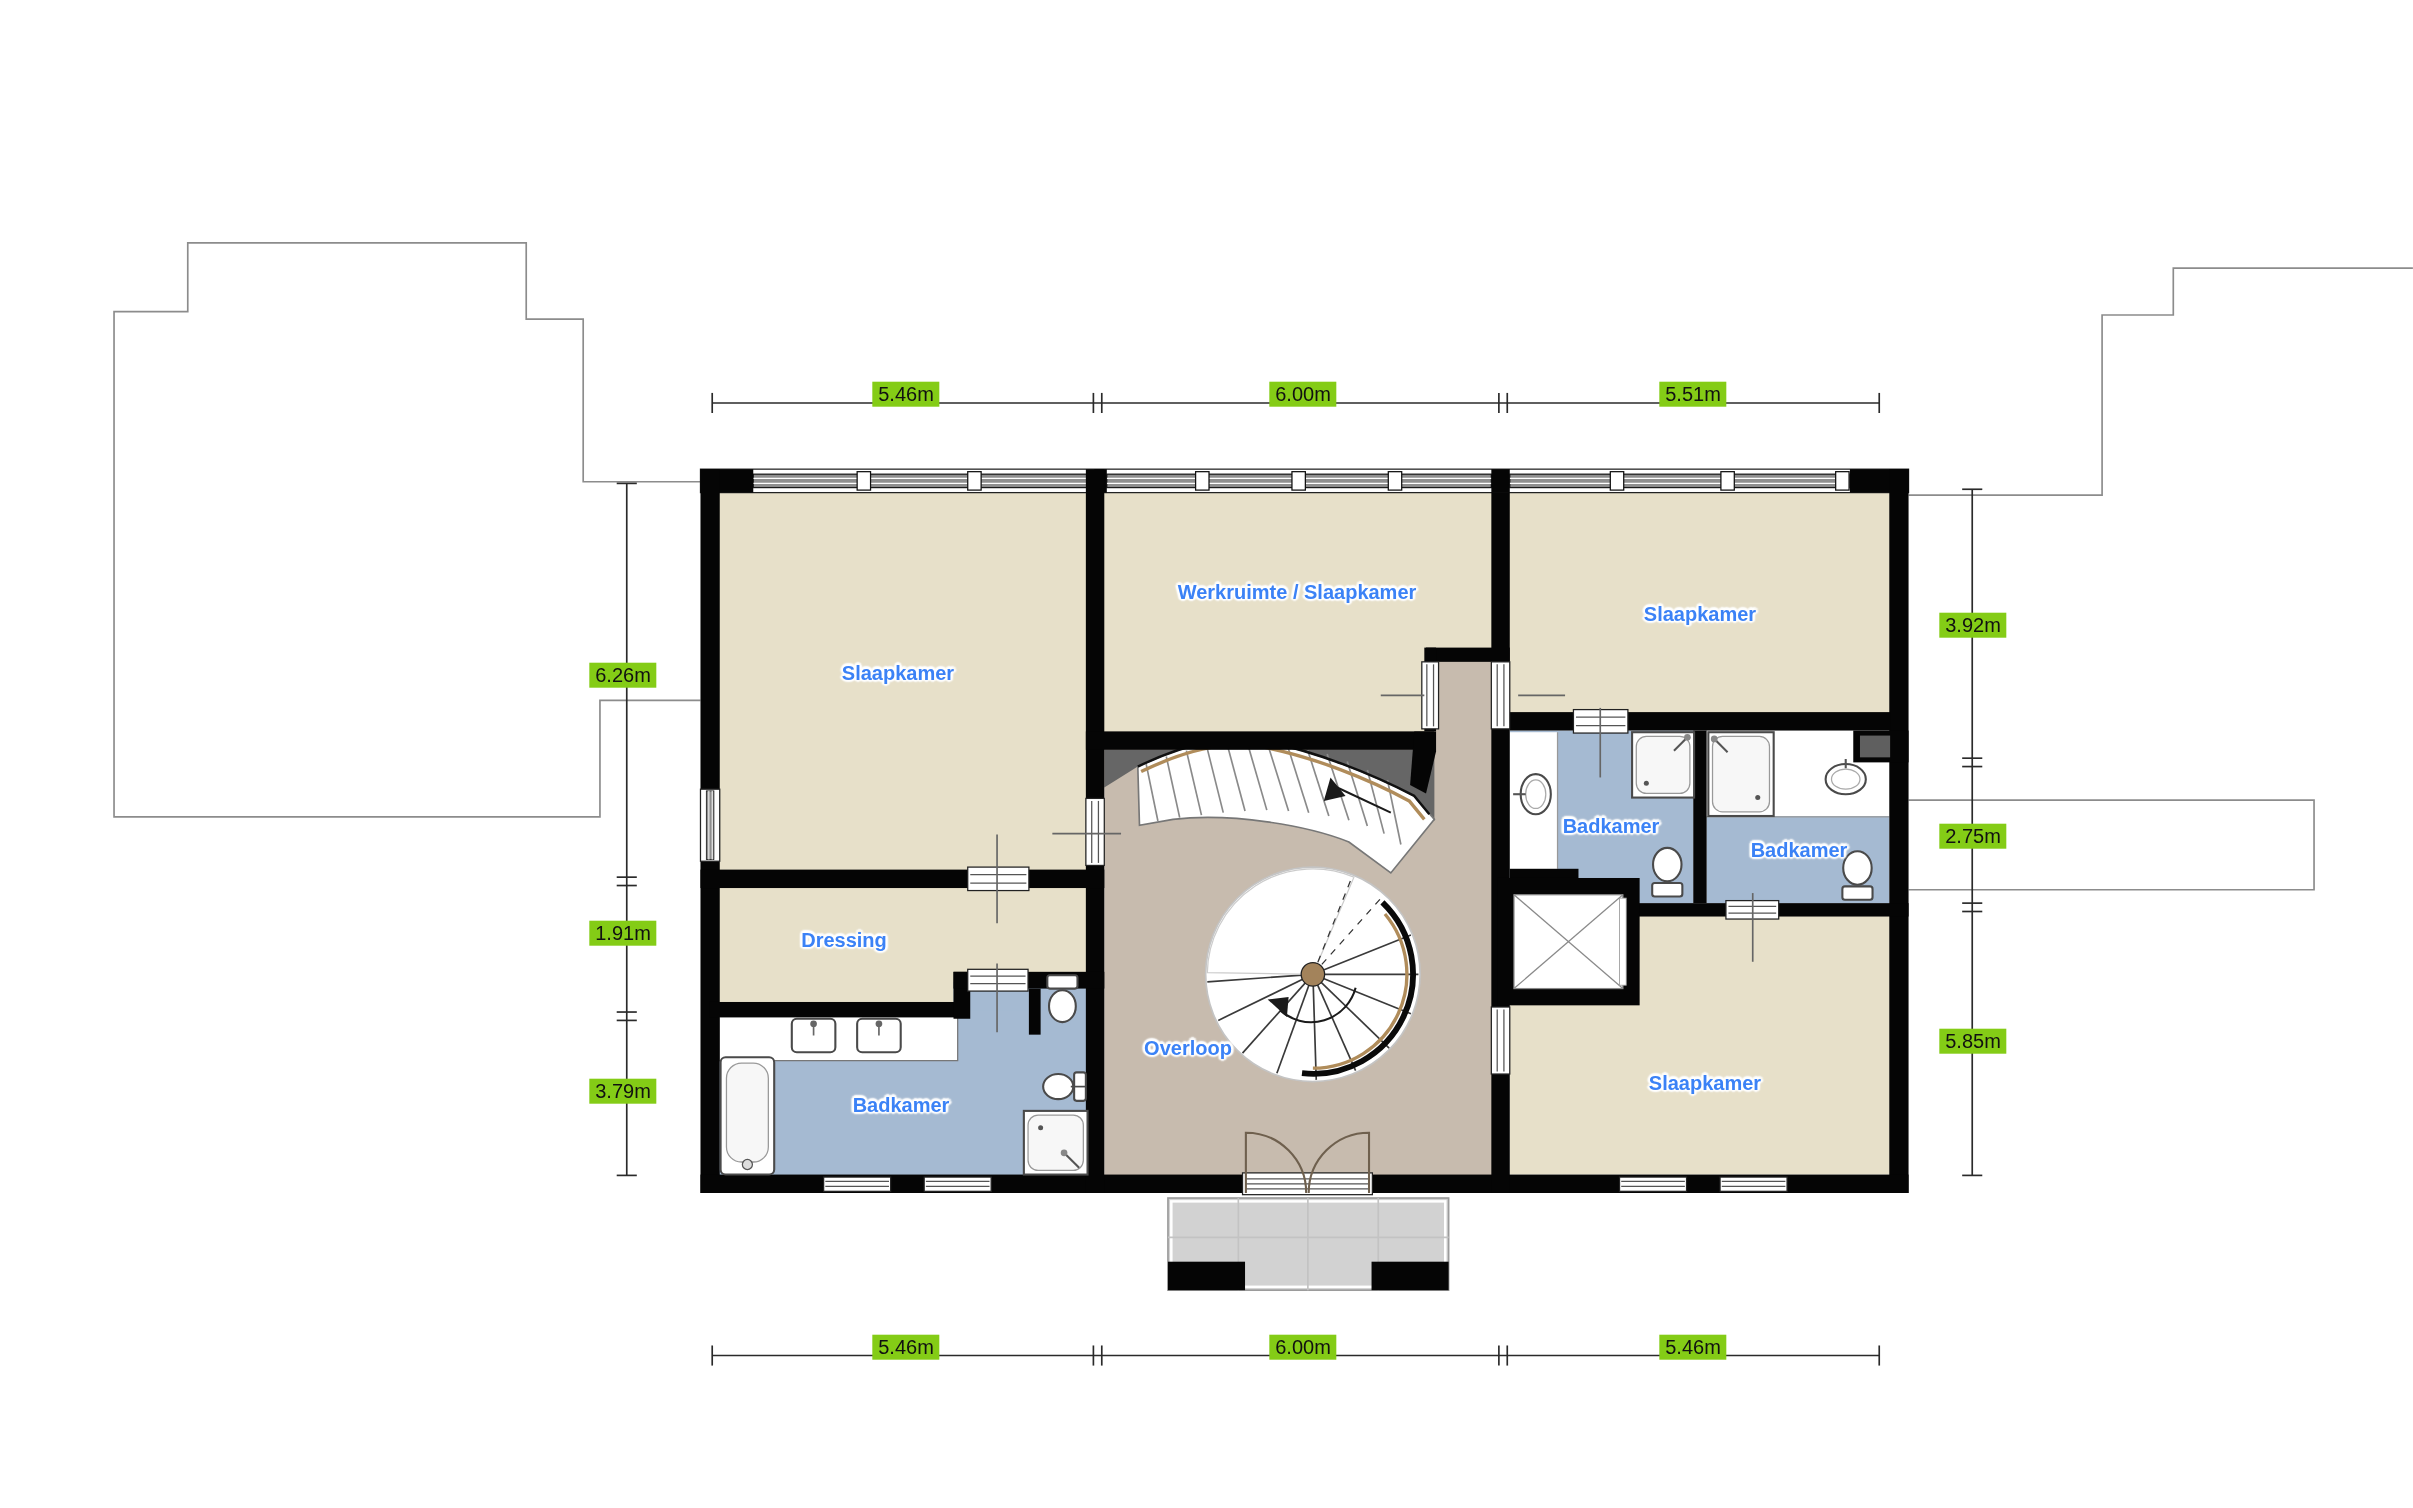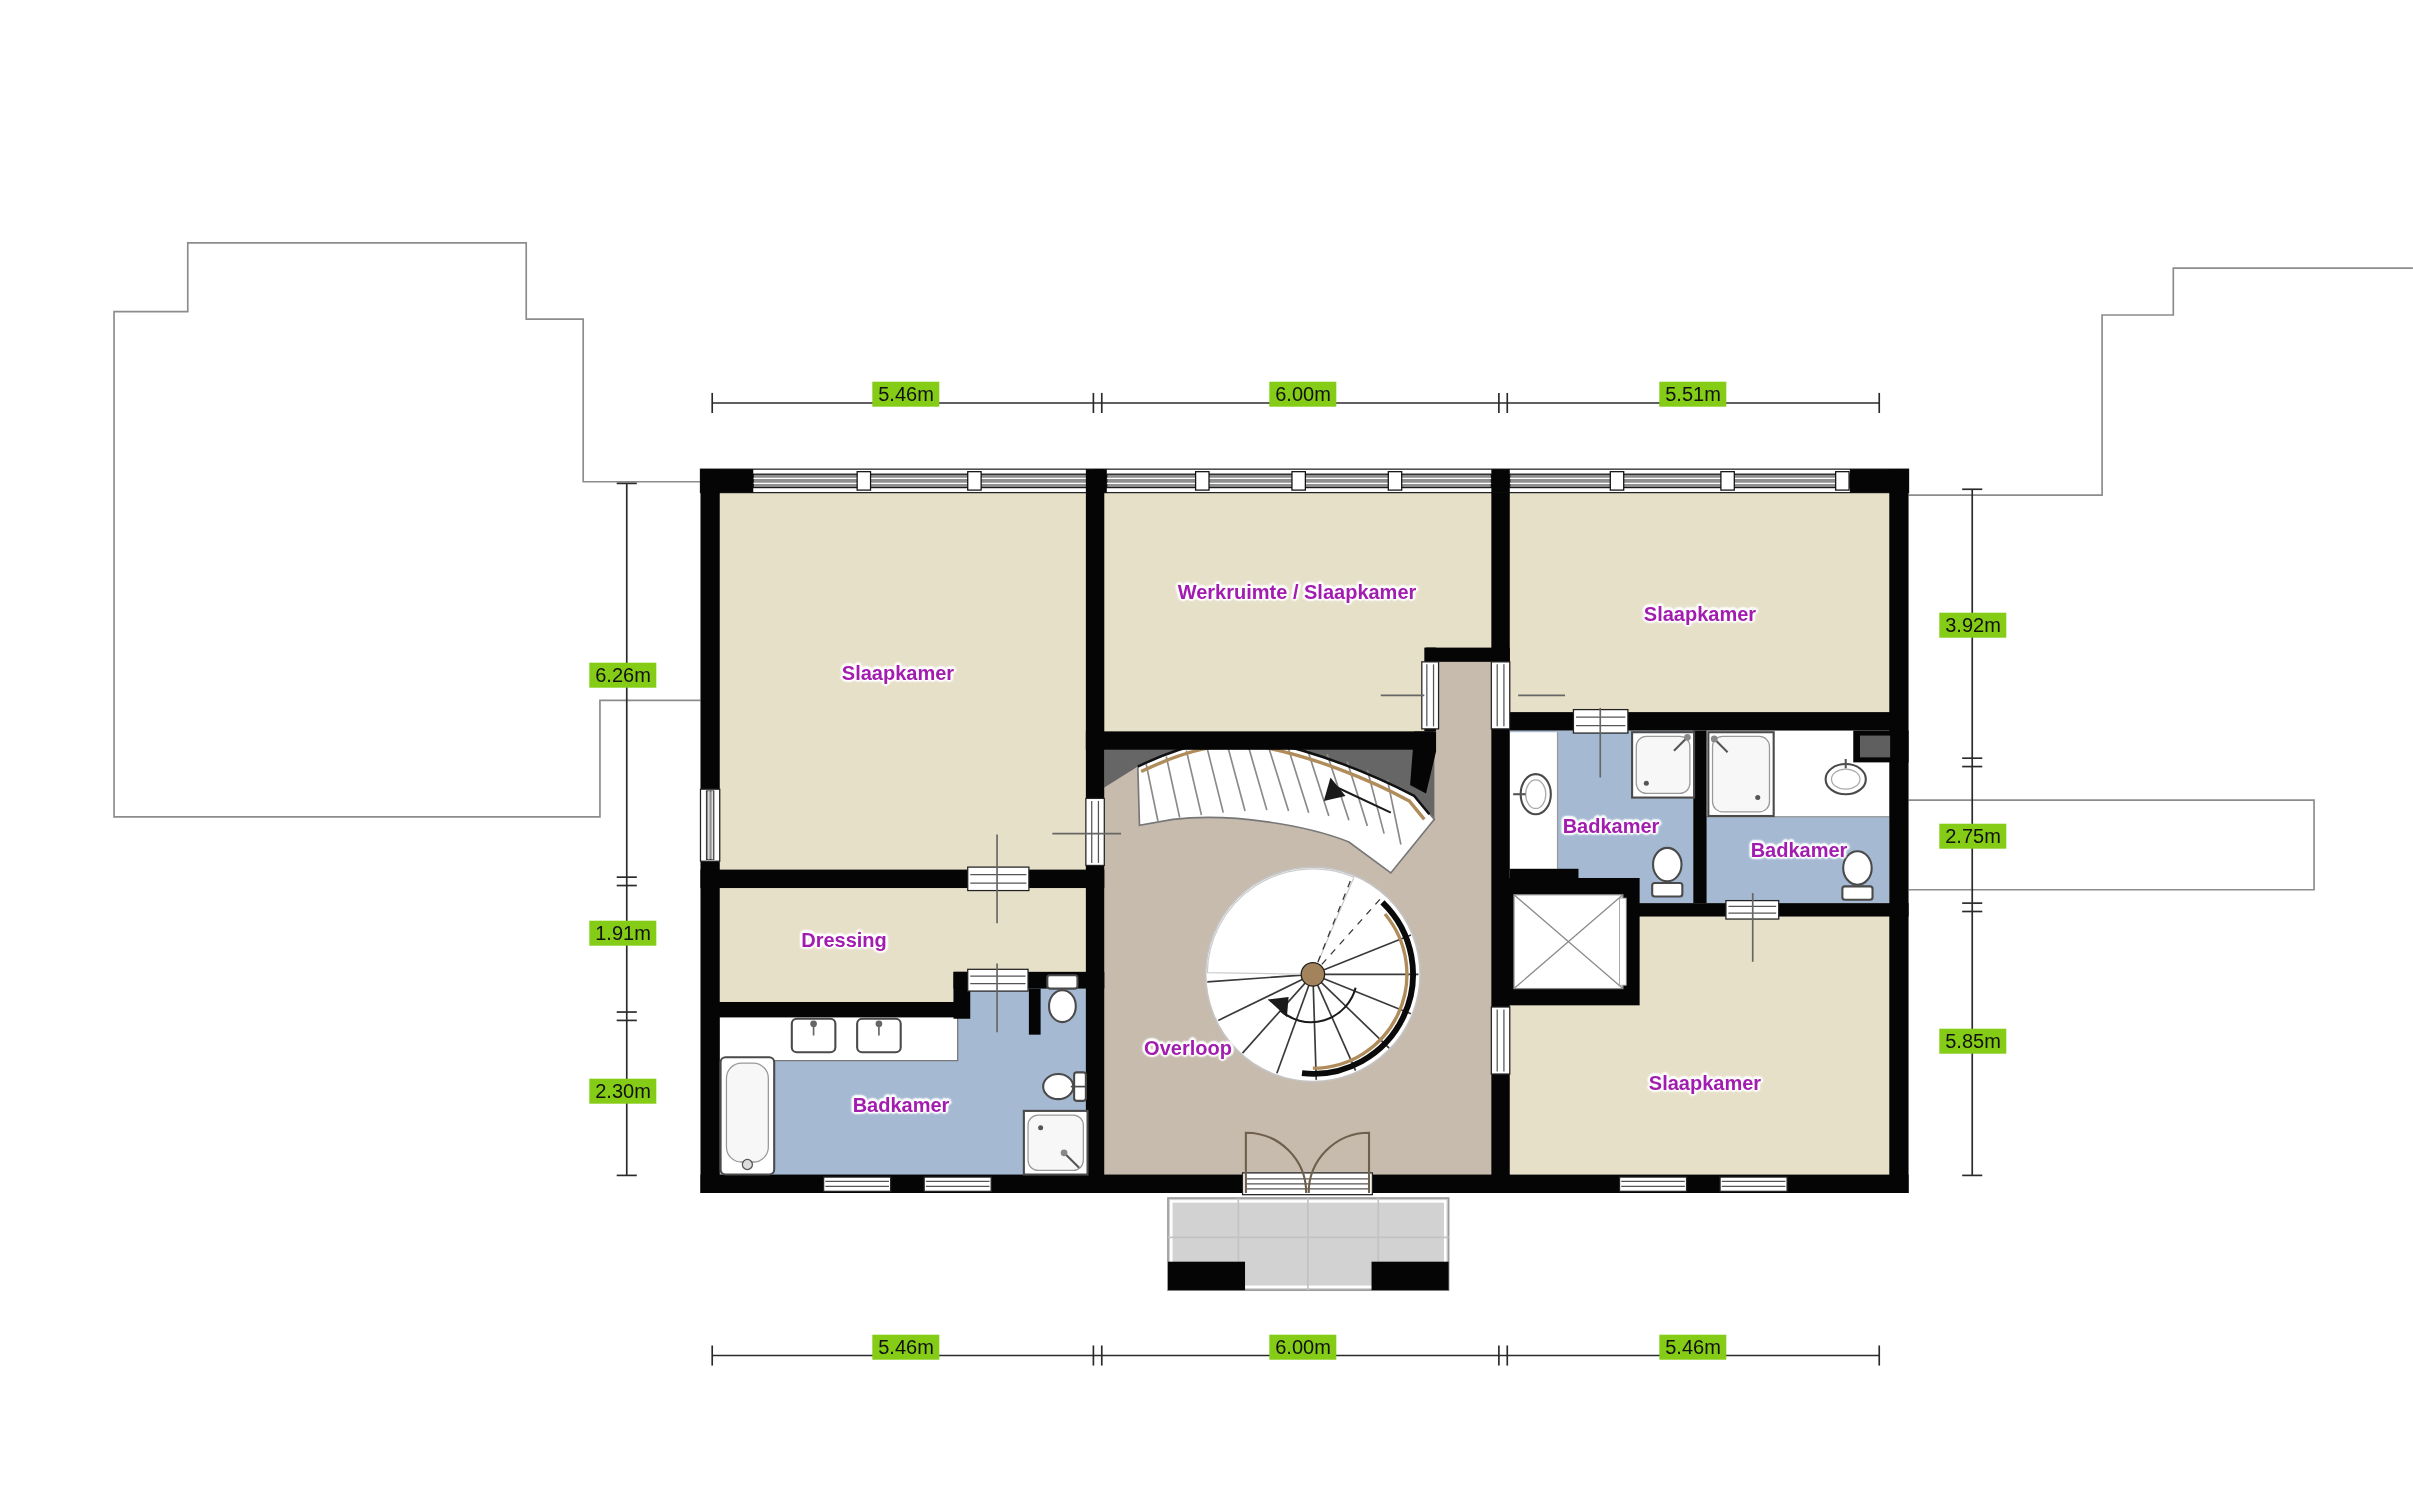--- a/index.html
+++ b/index.html
@@ -1,21 +1,21 @@
 <!DOCTYPE html>
 <html style="--room: #e7e0c9; --hall: #c7bbae; --bath: #a5bad2; --wall: #050505; --void: #666666; --balcony: #d2d2d2; --stringer: #b08c5a;font-size:13.4px"><head>
 <meta charset="utf-8">
 <style>
   html,body{margin:0;padding:0;background:#fff;}
   body{width:2413px;height:1508px;overflow:hidden;font-family:"Liberation Sans",sans-serif;}
   #plan{position:relative;width:2413px;height:1508px;background:#fff;}
   #plan svg{position:absolute;left:0;top:0;}
   .room-label{
     position:absolute;transform:translate(-50%,-50%);
-    font:600 20px "Liberation Sans",sans-serif;color:#a21caf;white-space:nowrap;
+    font:600 20px "Liberation Sans",sans-serif;color:#3b82f6;white-space:nowrap;
     text-shadow:-1.7px -1.7px 1.7px #fff,1.7px -1.7px 1.7px #fff,-1.7px 1.7px 1.7px #fff,1.7px 1.7px 1.7px #fff,0 -2.5px 1.7px #fff,0 2.5px 1.7px #fff,-2.5px 0 1.7px #fff,2.5px 0 1.7px #fff;
   }
   .dim-label{
     position:absolute;transform:translate(-50%,-50%);
     font:400 20px "Liberation Sans",sans-serif;color:#111;
     background:#84cc16;padding:0.8px 5.9px;white-space:nowrap;
   }
   .wall{fill:var(--wall);}
   .roomfill{fill:var(--room);}
   .bathfill{fill:var(--bath);}
@@ -386,18 +386,18 @@
   <div class="room-label" style="left:1705px;top:1083px">Slaapkamer</div>
 
   <div class="dim-label" style="left:906px;top:394px">5.46m</div>
   <div class="dim-label" style="left:1303px;top:394px">6.00m</div>
   <div class="dim-label" style="left:1693px;top:394px">5.51m</div>
   <div class="dim-label" style="left:906px;top:1347px">5.46m</div>
   <div class="dim-label" style="left:1303px;top:1347px">6.00m</div>
   <div class="dim-label" style="left:1693px;top:1347px">5.46m</div>
   <div class="dim-label" style="left:623px;top:675px">6.26m</div>
   <div class="dim-label" style="left:623px;top:933px">1.91m</div>
-  <div class="dim-label" style="left:623px;top:1091px">2.30m</div>
+  <div class="dim-label" style="left:623px;top:1091px">3.79m</div>
   <div class="dim-label" style="left:1973px;top:625px">3.92m</div>
   <div class="dim-label" style="left:1973px;top:836px">2.75m</div>
   <div class="dim-label" style="left:1973px;top:1041px">5.85m</div>
 </div>
 
 
 </body></html>

